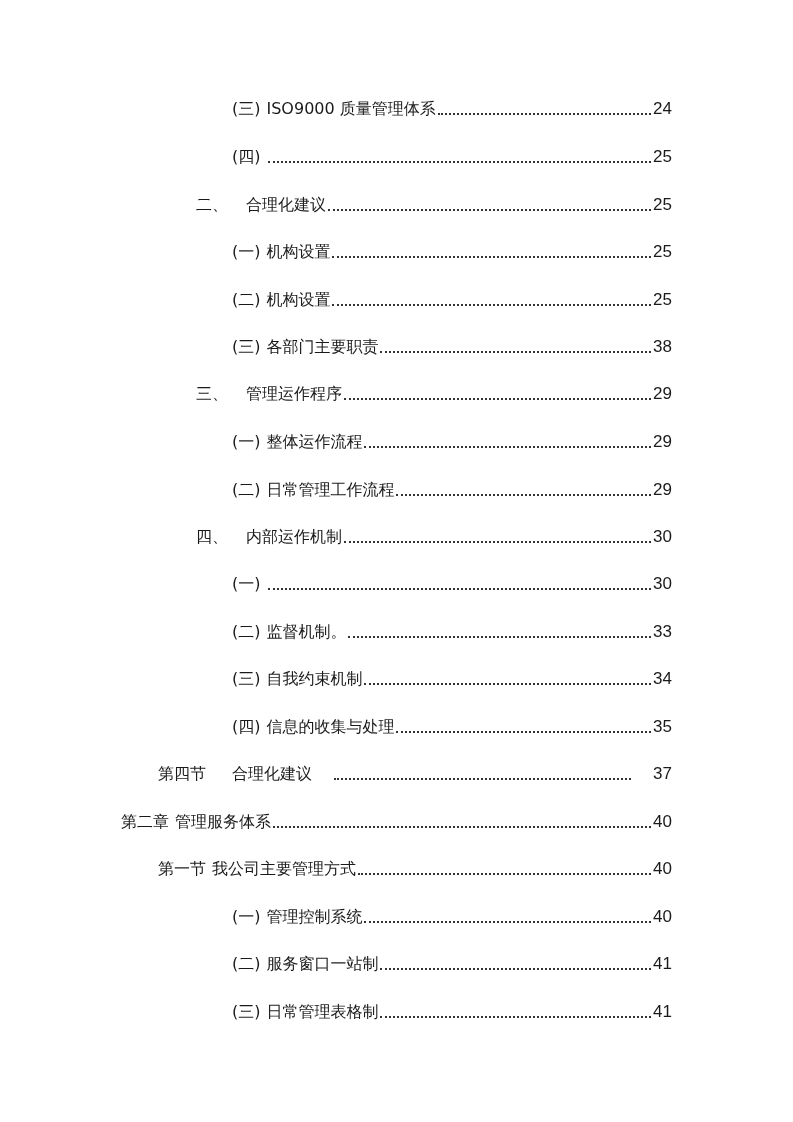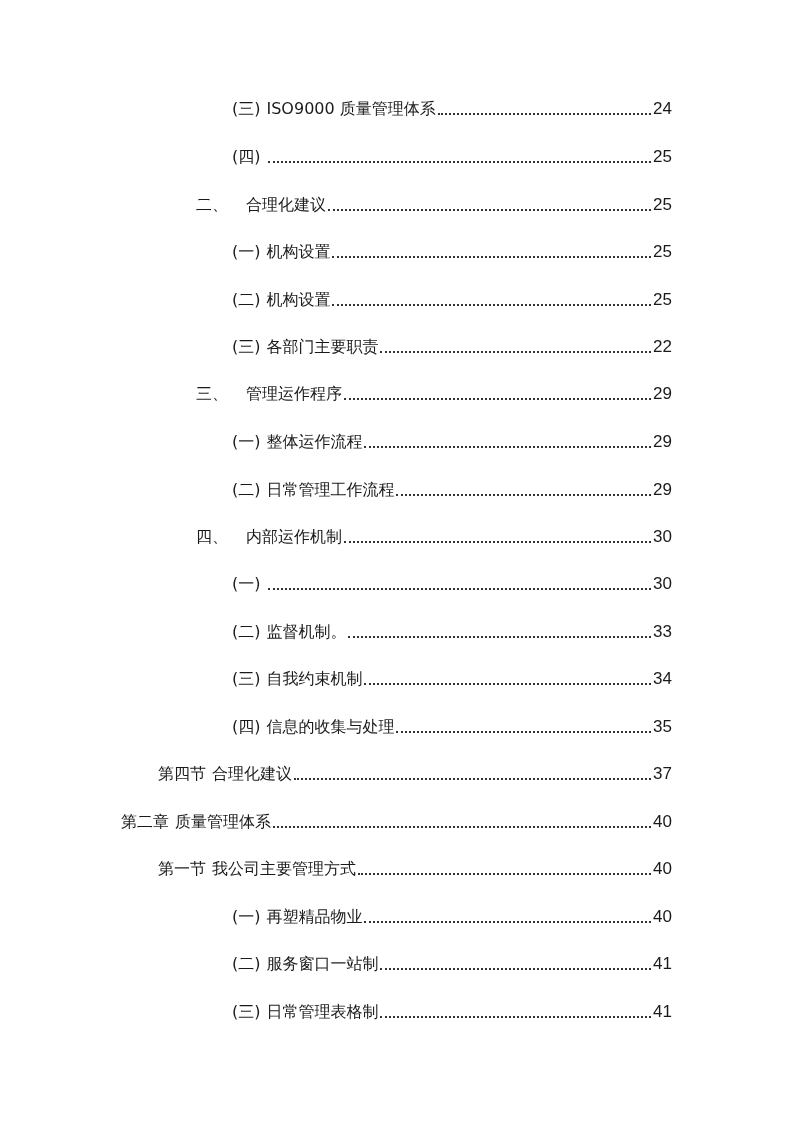--- a/index.html
+++ b/index.html
@@ -96,21 +96,21 @@
     <div class="toc-entry lvl-item" style="top: 288px;">
       <span class="num">(二)</span>
       <span class="title">机构设置</span>
       <span class="leader"></span>
       <span class="page">25</span>
     </div>
     <div class="toc-entry lvl-item" style="top: 335px;">
       <span class="num">(三)</span>
       <span class="title">各部门主要职责</span>
       <span class="leader"></span>
-      <span class="page">22</span>
+      <span class="page">38</span>
     </div>
     <div class="toc-entry lvl-part" style="top: 382px;">
       <span class="num wide">三、</span>
       <span class="title">管理运作程序</span>
       <span class="leader"></span>
       <span class="page">29</span>
     </div>
     <div class="toc-entry lvl-item" style="top: 430px;">
       <span class="num">(一)</span>
       <span class="title">整体运作流程</span>
@@ -145,41 +145,41 @@
       <span class="title">自我约束机制</span>
       <span class="leader"></span>
       <span class="page">34</span>
     </div>
     <div class="toc-entry lvl-item" style="top: 715px;">
       <span class="num">(四)</span>
       <span class="title">信息的收集与处理</span>
       <span class="leader"></span>
       <span class="page">35</span>
     </div>
-    <div class="toc-entry lvl-section" style="top: 762px;">
+    <div class="toc-entry lvl-section" style="top: 762px; gap: 20px;">
       <span class="num">第四节</span>
       <span class="title">合理化建议</span>
       <span class="leader"></span>
       <span class="page">37</span>
     </div>
     <div class="toc-entry lvl-chapter" style="top: 810px;">
       <span class="num">第二章</span>
-      <span class="title">质量管理体系</span>
+      <span class="title">管理服务体系</span>
       <span class="leader"></span>
       <span class="page">40</span>
     </div>
     <div class="toc-entry lvl-section" style="top: 857px;">
       <span class="num">第一节</span>
       <span class="title">我公司主要管理方式</span>
       <span class="leader"></span>
       <span class="page">40</span>
     </div>
     <div class="toc-entry lvl-item" style="top: 905px;">
       <span class="num">(一)</span>
-      <span class="title">再塑精品物业</span>
+      <span class="title">管理控制系统</span>
       <span class="leader"></span>
       <span class="page">40</span>
     </div>
     <div class="toc-entry lvl-item" style="top: 952px;">
       <span class="num">(二)</span>
       <span class="title">服务窗口一站制</span>
       <span class="leader"></span>
       <span class="page">41</span>
     </div>
     <div class="toc-entry lvl-item" style="top: 1000px;">

